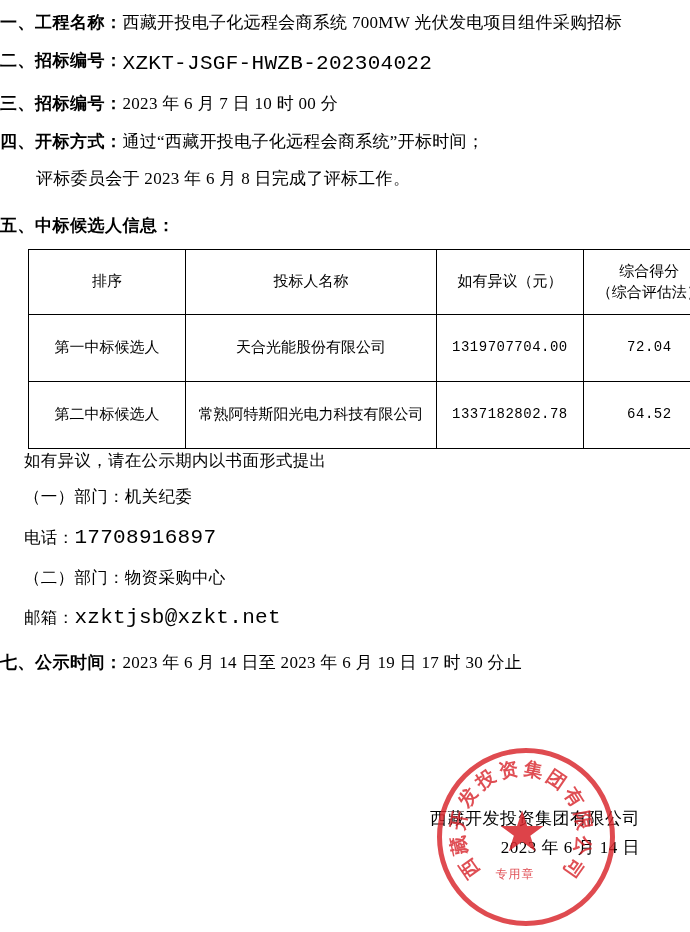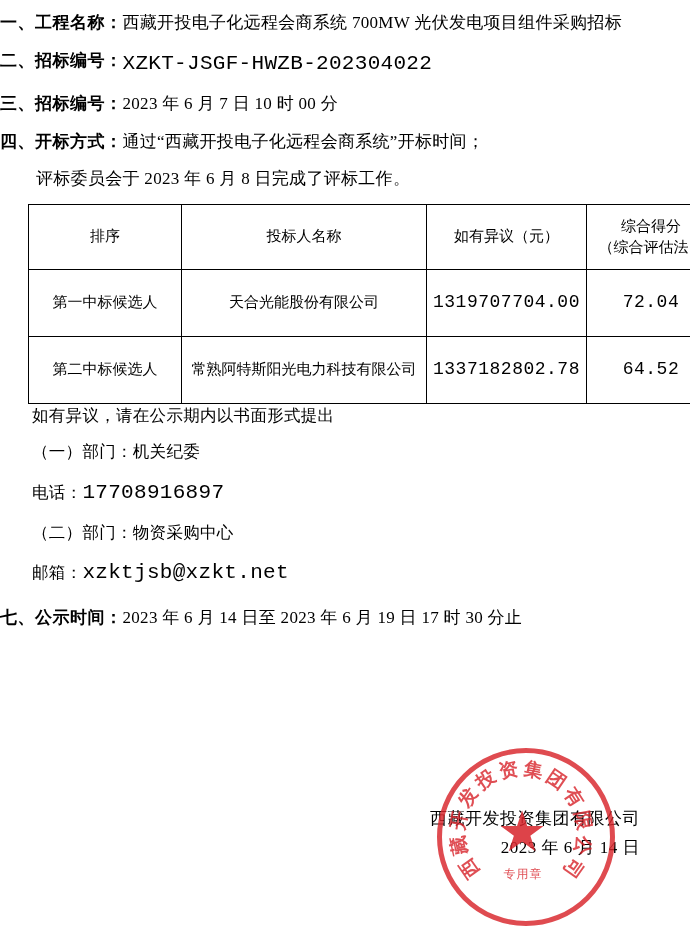--- a/index.html
+++ b/index.html
@@ -32,21 +32,21 @@
   .lbl {
     white-space: nowrap;
     font-weight: bold;
     letter-spacing: 0.5px;
   }
   .val {
     flex: 1;
     letter-spacing: 0.3px;
   }
   .row1 { margin-top: 10px; }
-  .indent-1 { padding-left: 32px; }
+  .indent-1 { padding-left: 24px; }
   .indent-3 { padding-left: 36px; }
 
   .sec-head {
     font-size: 17px;
     font-weight: bold;
     margin: 16px 0 10px 0;
     letter-spacing: 0.5px;
   }
   .sec-head-2 {
     font-size: 17px;
@@ -75,21 +75,21 @@
   table.bidders td {
     height: 54px;
     line-height: 1.35;
   }
   .col-rank { width: 140px; }
   .col-name { width: 232px; }
   .col-price { width: 130px; }
   .col-score { width: 116px; }
   .num {
     font-family: "Liberation Mono", "DejaVu Sans Mono", monospace;
-    font-size: 18px;
+    font-size: 14px;
     letter-spacing: 0.5px;
     margin-top: 16px;
   }
 
   .body-line {
     font-size: 16.5px;
     line-height: 1.5;
     margin: 0 0 12px 0;
     letter-spacing: 0.3px;
   }
@@ -150,21 +150,21 @@
     left: 50%;
     top: 50%;
     font-family: "Liberation Serif", serif;
     font-size: 19px;
     font-weight: bold;
     color: #d8232a;
     transform-origin: 0 0;
   }
   .seal-sub {
     position: absolute;
-    left: 36px;
+    left: 28px;
     top: 118px;
     width: 100px;
     text-align: center;
     font-size: 12px;
     color: #d8232a;
     opacity: 0.8;
     letter-spacing: 1px;
   }
 </style>
 </head>
@@ -193,20 +193,23 @@
   <div class="line">
     <span class="lbl">四、</span>
     <span class="lbl">开标方式：</span>
     <span class="val">通过“西藏开投电子化远程会商系统”开标时间；</span>
   </div>
 
   <div class="line indent-3">
     <span class="val">评标委员会于 2023 年 6 月 8 日完成了评标工作。</span>
   </div>
 
+  <div class="sec-head-2">
+    <span>五、</span><span>中标候选人信息：</span>
+  </div>
 
   <table class="bidders">
     <thead>
       <tr>
         <th class="col-rank">排序</th>
         <th class="col-name">投标人名称</th>
         <th class="col-price">如有异议（元）</th>
         <th class="col-score">
           <div>综合得分</div>
           <div>（综合评估法）</div>

